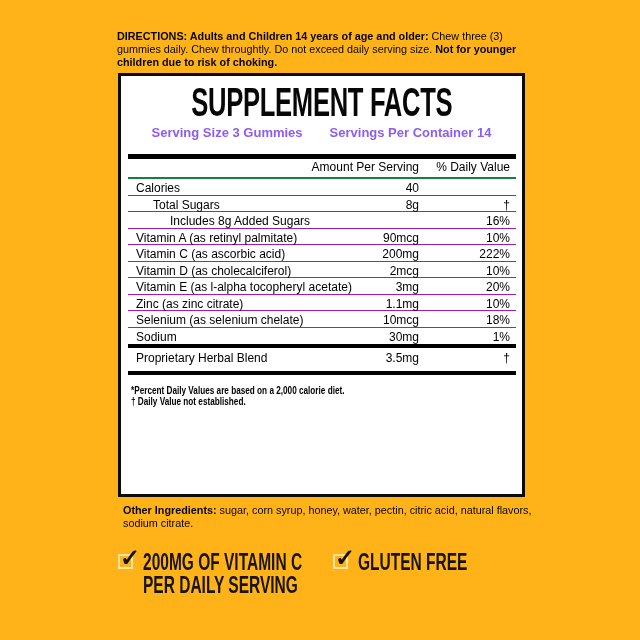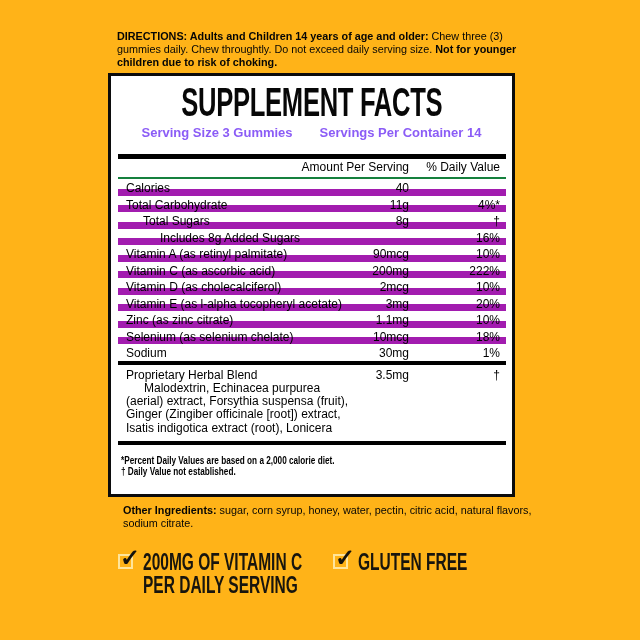--- a/index.html
+++ b/index.html
@@ -10,40 +10,40 @@
     font-family:"Liberation Sans", sans-serif; overflow:hidden;
   }
   
   .directions {
     position:absolute; left:117px; top:30px; width:410px;
     font-size:10.8px; line-height:13px; color:#060606;
   }
   .directions b { font-weight:bold; }
   
   .panel {
-    position:absolute; left:108px; top:73px; width:407px; height:424px;
+    position:absolute; left:118px; top:73px; width:407px; height:424px;
     background:#ffffff; border:3px solid #0c0c0c;
   }
   .sf-title-wrap { margin-top:8px; display:flex; justify-content:center; }
   .sf-title {
     font-weight:bold; font-size:40px; line-height:36px; white-space:nowrap;
     transform:scaleX(0.64); letter-spacing:-0.5px; color:#070707;
   }
   .serving-row {
     margin-top:5px; display:flex; justify-content:center; gap:27px;
     font-weight:bold; font-size:13px; line-height:15px; color:#8b5cf6;
   }
   
   .facts { margin:14px 6px 0 7px; }
   .bar-top { height:5px; background:#000; }
   .bar-mid { height:4px; background:#000; }
   .thead { position:relative; height:20px; border-bottom:2px solid #15803d; font-size:12px; }
   .th-amount { position:absolute; right:97px; bottom:3px; white-space:nowrap; }
   .th-dv { position:absolute; right:6px; bottom:3px; white-space:nowrap; }
-  .frow { position:relative; height:16.5px; border-bottom:7px solid #a21caf; font-size:12px; }
+  .frow { position:relative; height:16.5px; border-bottom:1px solid #a21caf; font-size:12px; }
   .frow .nm { position:absolute; left:8px; top:2px; white-space:nowrap; }
   .frow.ind1 .nm { left:25px; }
   .frow.ind2 .nm { left:42px; }
   .frow .amt { position:absolute; right:97px; top:2px; white-space:nowrap; }
   .frow .dv  { position:absolute; right:6px;  top:2px; white-space:nowrap; }
   
   .blend { padding:3px 0 6px 0; font-size:12px; }
   .blend-head { position:relative; height:14px; }
   .blend-head .nm  { position:absolute; left:8px; top:0; white-space:nowrap; }
   .blend-head .amt { position:absolute; right:97px; top:0; }
@@ -108,25 +108,20 @@
       <div class="thead">
         <span class="th-amount">Amount Per Serving</span>
         <span class="th-dv">% Daily Value</span>
       </div>
 
       <div class="frow">
         <span class="nm">Calories</span>
         <span class="amt">40</span>
         <span class="dv"></span>
       </div>
-      <div class="frow">
-        <span class="nm">Total Carbohydrate</span>
-        <span class="amt">11g</span>
-        <span class="dv">4%*</span>
-      </div>
       <div class="frow ind1">
         <span class="nm">Total Sugars</span>
         <span class="amt">8g</span>
         <span class="dv">†</span>
       </div>
       <div class="frow ind2">
         <span class="nm">Includes 8g Added Sugars</span>
         <span class="amt"></span>
         <span class="dv">16%</span>
       </div>
@@ -166,26 +161,20 @@
         <span class="dv">1%</span>
       </div>
 
       <div class="bar-mid"></div>
 
       <div class="blend">
         <div class="blend-head">
           <span class="nm">Proprietary Herbal Blend</span>
           <span class="amt">3.5mg</span>
           <span class="dv">†</span>
-        </div>
-        <div class="blend-lines">
-          <div class="first">Malodextrin, Echinacea purpurea</div>
-          <div>(aerial) extract, Forsythia suspensa (fruit),</div>
-          <div>Ginger (Zingiber officinale [root]) extract,</div>
-          <div>Isatis indigotica extract (root), Lonicera</div>
         </div>
       </div>
 
       <div class="bar-mid"></div>
 
       <div class="footnotes">
         <div class="fn">
           <span>*Percent Daily Values are based on a 2,000 calorie diet.</span>
         </div>
         <div class="fn">

